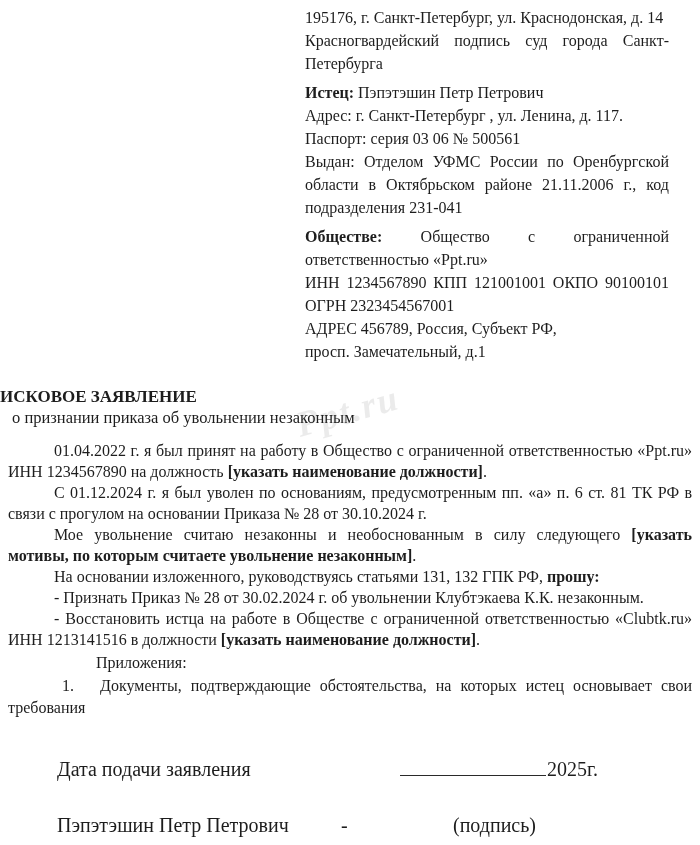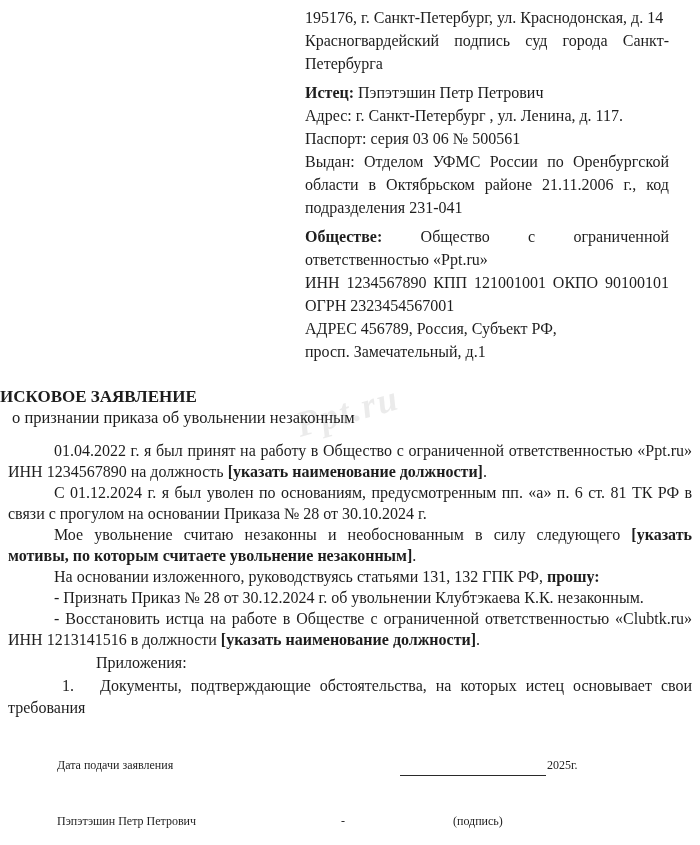--- a/index.html
+++ b/index.html
@@ -42,21 +42,21 @@
     text-align:justify; text-indent:46px;
   }
   
   .attachments { position:absolute; top:652px; left:8px; width:684px; }
   .attachments p { margin:0; font-size:16px; line-height:22.5px; text-align:justify; }
   .att-heading { text-indent:88px; }
   .att-item1 { text-indent:54px; }
   .att-item2 { text-indent:54px; }
   .num-gap { display:inline-block; width:26px; }
   
-  .date-row, .sign-row { position:absolute; left:0; width:700px; height:26px; font-size:12px; }
+  .date-row, .sign-row { position:absolute; left:0; width:700px; height:26px; font-size:20px; }
   .date-row { top:758px; }
   .sign-row { top:814px; }
   .date-label { position:absolute; left:57px; top:0; }
   .date-line {
     position:absolute; left:400px; top:17px; width:146px;
     border-bottom:1.5px solid #2a2a2a;
   }
   .date-year { position:absolute; left:547px; top:0; }
   .sign-name { position:absolute; left:57px; top:0; }
   .sign-dash { position:absolute; left:341px; top:0; }
@@ -91,21 +91,21 @@
   <div class="title-block">
     <div class="doc-title">ИСКОВОЕ ЗАЯВЛЕНИЕ</div>
     <div class="doc-subtitle">о признании приказа об увольнении незаконным</div>
   </div>
 
   <div class="body-block">
     <p><span>01.04.2022 г. я был принят на работу в Общество с ограниченной ответственностью «Ppt.ru» ИНН 1234567890 на должность </span><b>[указать наименование должности]</b><span>.</span></p>
     <p>С 01.12.2024 г. я был уволен по основаниям, предусмотренным пп. «а» п. 6 ст. 81 ТК РФ в связи с прогулом на основании Приказа № 28 от 30.10.2024 г.</p>
     <p><span>Мое увольнение считаю незаконны и необоснованным в силу следующего </span><b>[указать мотивы, по которым считаете увольнение незаконным]</b><span>.</span></p>
     <p><span>На основании изложенного, руководствуясь статьями 131, 132 ГПК РФ, </span><b>прошу:</b></p>
-    <p>- Признать Приказ № 28 от 30.12.2024 г. об увольнении Клубтэкаева К.К. незаконным.</p>
+    <p>- Признать Приказ № 28 от 30.02.2024 г. об увольнении Клубтэкаева К.К. незаконным.</p>
     <p><span>- Восстановить истца на работе в Обществе с ограниченной ответственностью «Clubtk.ru» ИНН 1213141516 в должности </span><b>[указать наименование должности]</b><span>.</span></p>
   </div>
 
   <div class="attachments">
     <p class="att-heading">Приложения:</p>
     <p class="att-item1"><span>1.</span><span class="num-gap"></span><span>Документы, подтверждающие обстоятельства, на которых истец основывает свои требования</span></p>
   </div>
 
   <div class="date-row">
     <span class="date-label">Дата подачи заявления</span>

